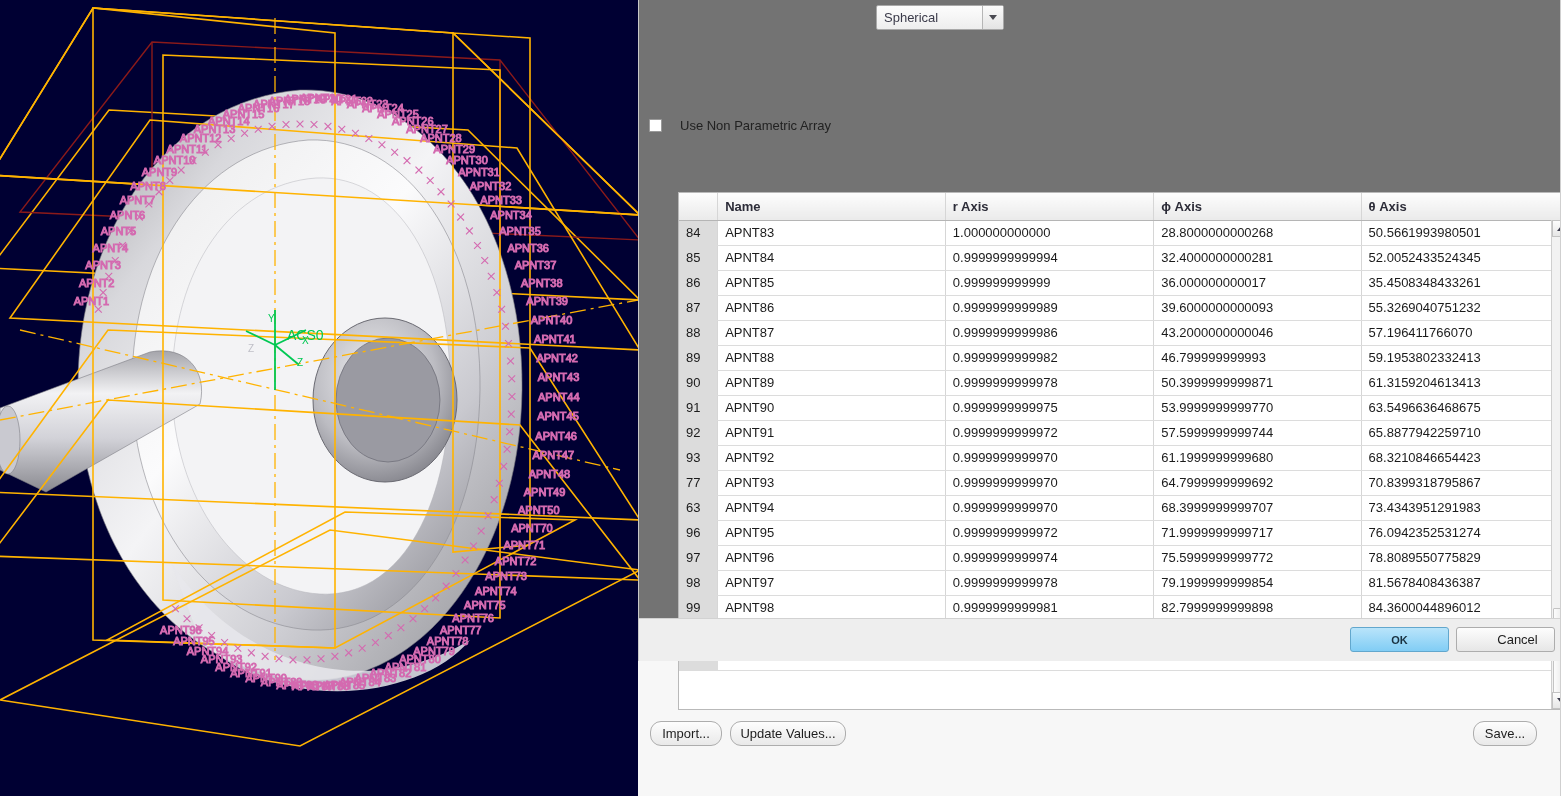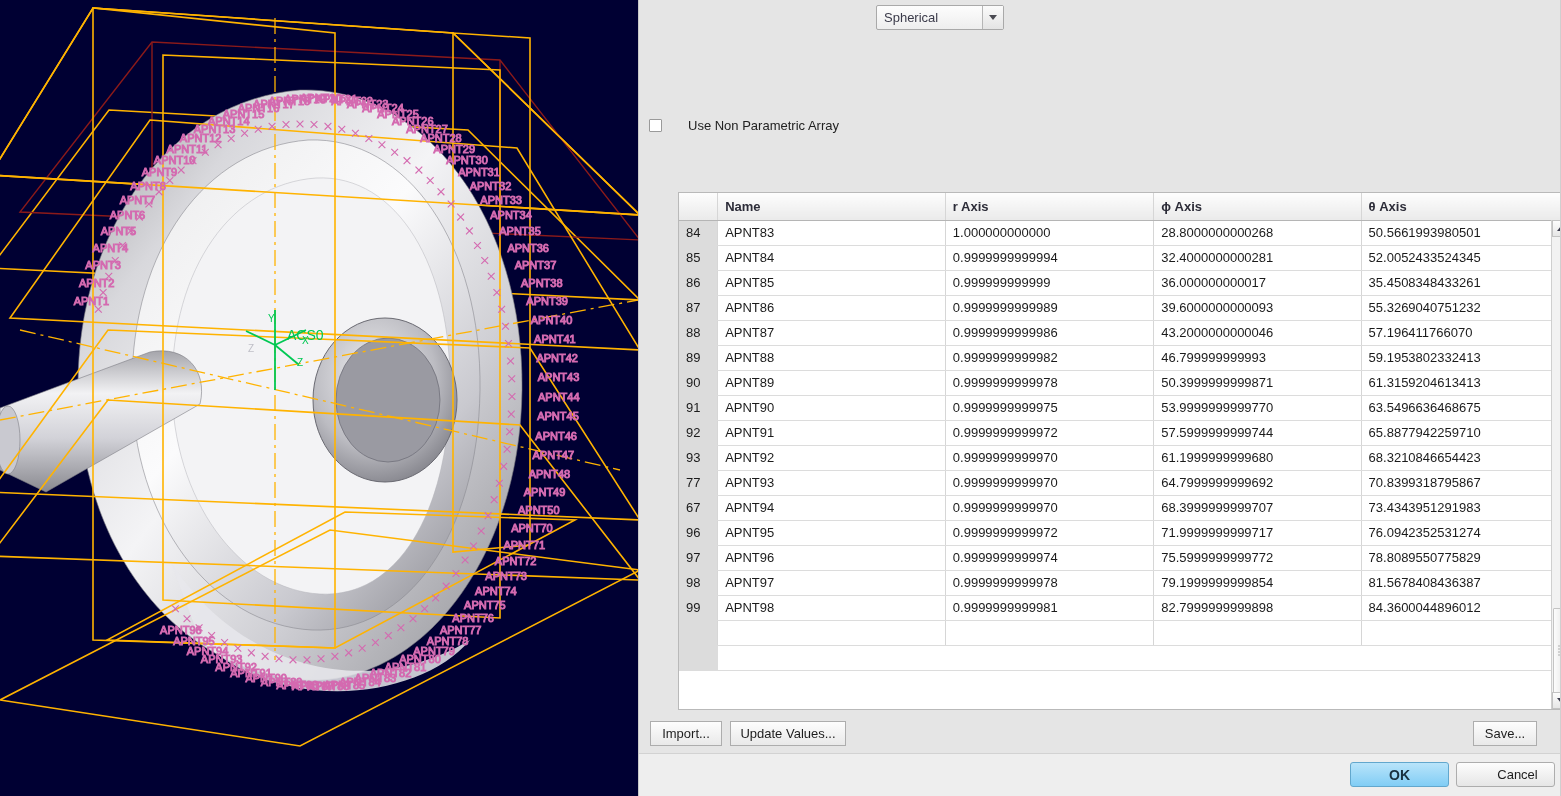--- a/index.html
+++ b/index.html
@@ -19,22 +19,22 @@
     width: 638px; height: 796px;
     background: #000033;
     overflow: hidden;
     flex: 0 0 638px;
   }
   #viewport svg { position: absolute; top: 0; left: 0; }
 
   
   #panel {
     position: relative;
-    width: 923px; height: 796px;
-    background: #e5e5e5;
+    width: 923px; height: 661px;
+    background: #737373;
     flex: 0 0 923px;
     border-left: 1px solid #c8c8c8;
   }
 
   
   .coord-row {
     position: absolute; left: 237px; top: 5px;
   }
   .select-box {
     position: relative;
@@ -57,21 +57,21 @@
   .tri-down {
     width: 0; height: 0;
     border-left: 4px solid transparent;
     border-right: 4px solid transparent;
     border-top: 5px solid #4a4a52;
   }
 
   
   .checkbox-row {
     position: absolute; left: 10px; top: 118px;
-    display: flex; align-items: center; gap: 26px;
+    display: flex; align-items: center; gap: 18px;
   }
   .cb {
     width: 13px; height: 13px;
     background: #fff;
     border: 1px solid #9a9a9a;
     border-radius: 1px;
   }
   .cb-label { font-size: 13px; color: #222; }
 
   
@@ -167,21 +167,21 @@
   }
 
   
   .btn {
     height: 25px;
     padding: 4px 11px;
     font-size: 13px;
     color: #1d1d1d;
     background: linear-gradient(#fdfdfd, #e9e9e9);
     border: 1px solid #adadad;
-    border-radius: 0;
+    border-radius: 11px;
     display: inline-flex; align-items: center; justify-content: center;
     white-space: nowrap;
     font-family: "Liberation Sans", sans-serif;
   }
   #btn-import  { position: absolute; left: 11px;  top: 721px; width: 72px; }
   #btn-update  { position: absolute; left: 91px;  top: 721px; width: 116px; }
   #btn-save    { position: absolute; right: 24px; top: 721px; width: 64px; }
 
   
   #footer {
@@ -190,21 +190,21 @@
     background: #eeeeee;
     border-top: 1px solid #d2d2d2;
   }
   #btn-ok {
     position: absolute; right: 112px; top: 8px;
     width: 99px; height: 25px;
     background: linear-gradient(#b9e4fa, #81cdf5);
     border: 1px solid #62a7cd;
     border-radius: 3px;
     display: flex; align-items: center; justify-content: center;
-    font-size: 14px; color: #18303f; font-weight: bold;
+    font-size: 11px; color: #18303f; font-weight: bold;
   }
   #btn-cancel {
     position: absolute; right: 6px; top: 8px;
     width: 99px; height: 25px;
     background: linear-gradient(#fdfdfd, #e6e6e6);
     border: 1px solid #adadad;
     border-radius: 3px;
     display: flex; align-items: center; justify-content: center;
     font-size: 13px; color: #1d1d1d; padding-left: 24px;
   }
@@ -596,21 +596,21 @@
               <td>68.3210846654423</td>
             </tr>
             <tr>
               <td class="idx">77</td>
               <td>APNT93</td>
               <td>0.9999999999970</td>
               <td>64.7999999999692</td>
               <td>70.8399318795867</td>
             </tr>
             <tr>
-              <td class="idx">67</td>
+              <td class="idx">63</td>
               <td>APNT94</td>
               <td>0.9999999999970</td>
               <td>68.3999999999707</td>
               <td>73.4343951291983</td>
             </tr>
             <tr>
               <td class="idx">96</td>
               <td>APNT95</td>
               <td>0.9999999999972</td>
               <td>71.9999999999717</td>

